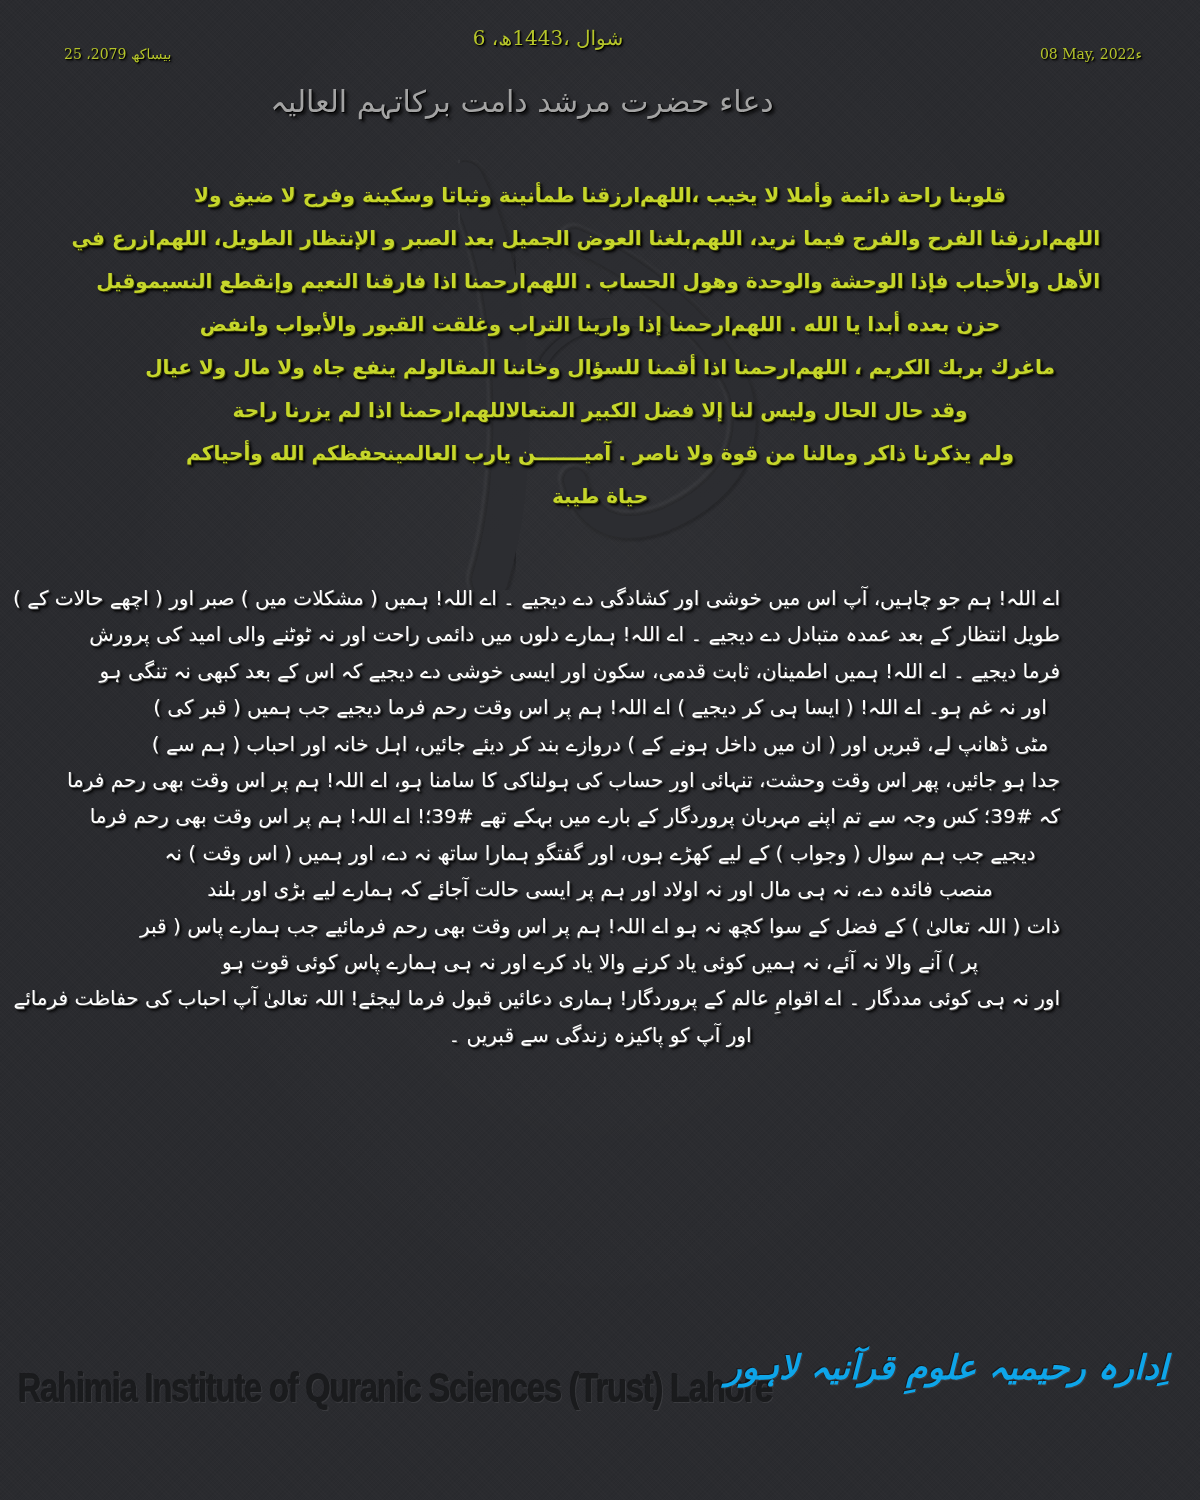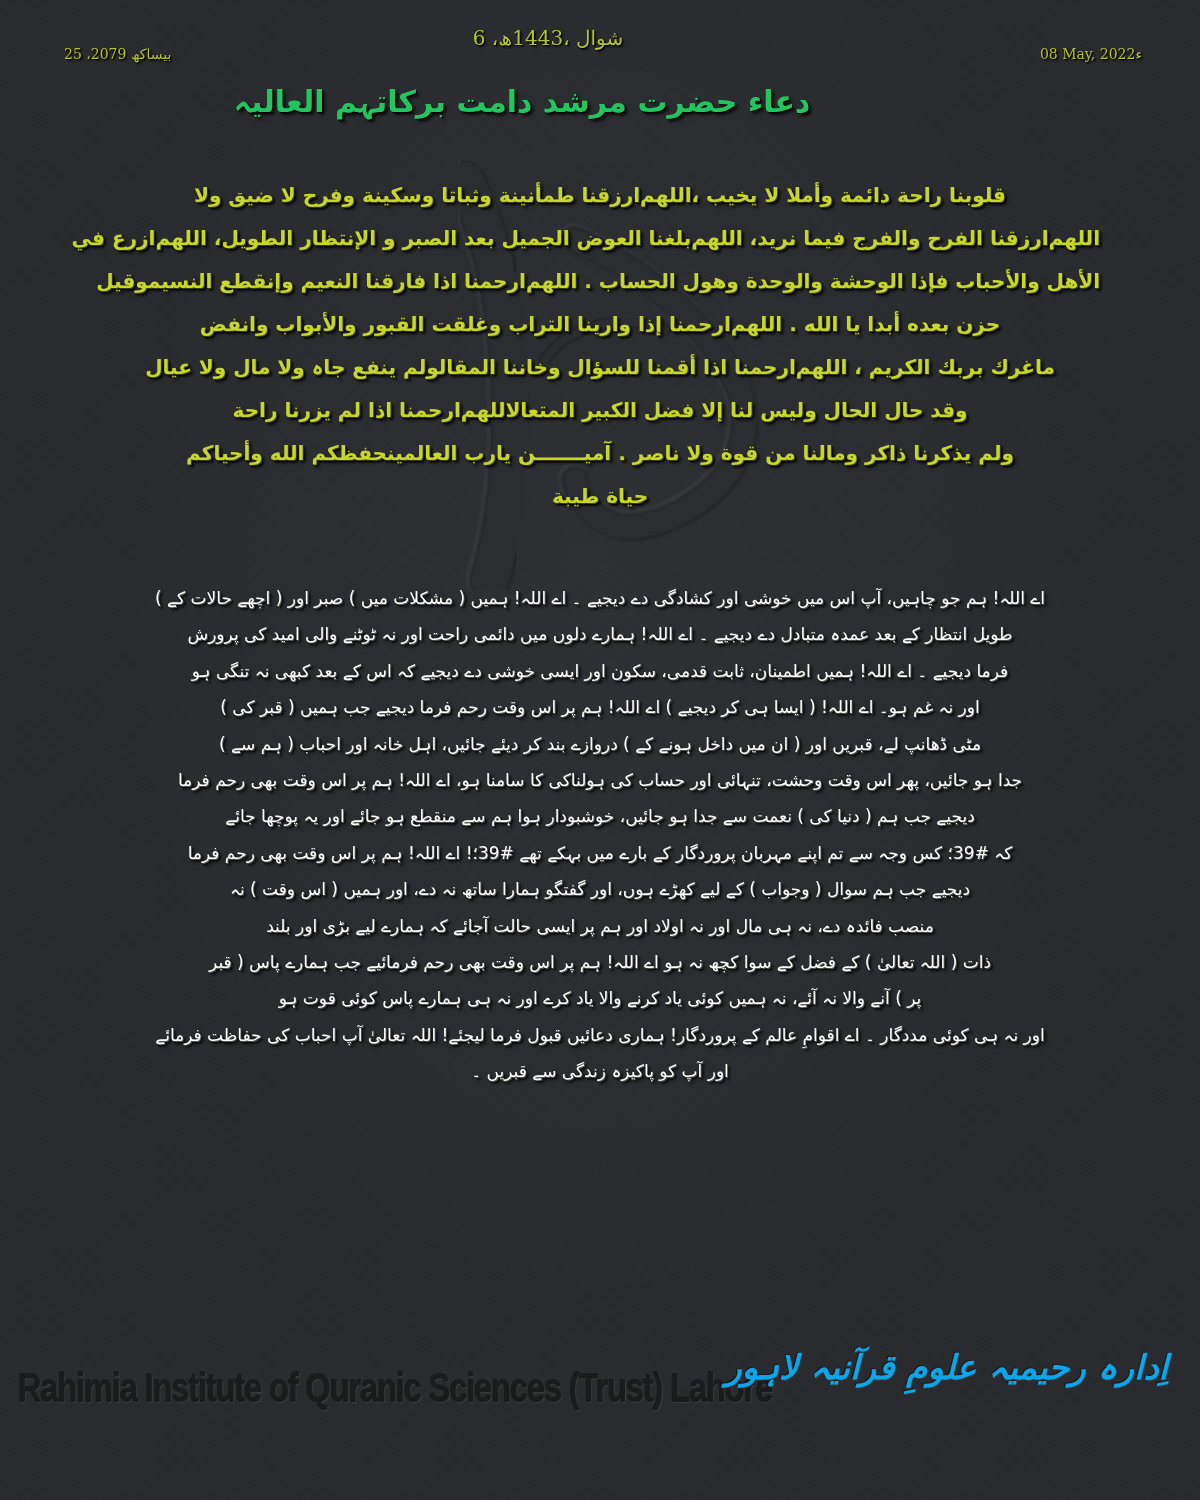--- a/index.html
+++ b/index.html
@@ -56,22 +56,22 @@
     }
 
     .title {
       position: absolute;
       top: 84px;
       left: 0;
       width: 1044px;
       text-align: center;
       direction: rtl;
       font-family: "DejaVu Sans", sans-serif;
-      font-weight: bold;
-      color: #22c55e;
+      font-weight: normal;
+      color: #a3a3a3;
       font-size: 30px;
       text-shadow: 1px 1px 1px #000, 3px 3px 3px rgba(0,0,0,0.7);
     }
 
     .arabic-block {
       position: absolute;
       top: 174px;
       left: 100px;
       width: 1000px;
       direction: rtl;
@@ -95,21 +95,21 @@
       left: 140px;
       width: 920px;
       direction: rtl;
       text-align: center;
     }
     .urdu-line {
       display: block;
       height: 36.4px;
       line-height: 36px;
       font-family: "DejaVu Sans", sans-serif;
-      font-size: 17px;
+      font-size: 20px;
       color: #ffffff;
       text-shadow: 1px 1px 0 #555, 2px 2px 2px #000, 3px 3px 3px rgba(0,0,0,0.6);
       white-space: nowrap;
     }
 
     .footer {
       position: absolute;
       top: 1341px;
       left: 18px;
       width: 1170px;
@@ -186,21 +186,20 @@
   <span class="arabic-line">حیاة طیبة</span>
 </section>
 
 <section class="urdu-block">
   <span class="urdu-line">اے اللہ! ہم جو چاہیں، آپ اس میں خوشی اور کشادگی دے دیجیے ۔ اے اللہ! ہمیں ( مشکلات میں ) صبر اور ( اچھے حالات کے )</span>
   <span class="urdu-line">طویل انتظار کے بعد عمدہ متبادل دے دیجیے ۔ اے اللہ! ہمارے دلوں میں دائمی راحت اور نہ ٹوٹنے والی امید کی پرورش</span>
   <span class="urdu-line">فرما دیجیے ۔ اے اللہ! ہمیں اطمینان، ثابت قدمی، سکون اور ایسی خوشی دے دیجیے کہ اس کے بعد کبھی نہ تنگی ہو</span>
   <span class="urdu-line">اور نہ غم ہو۔ اے اللہ! ( ایسا ہی کر دیجیے ) اے اللہ! ہم پر اس وقت رحم فرما دیجیے جب ہمیں ( قبر کی )</span>
   <span class="urdu-line">مٹی ڈھانپ لے، قبریں اور ( ان میں داخل ہونے کے ) دروازے بند کر دیئے جائیں، اہل خانہ اور احباب ( ہم سے )</span>
   <span class="urdu-line">جدا ہو جائیں، پھر اس وقت وحشت، تنہائی اور حساب کی ہولناکی کا سامنا ہو، اے اللہ! ہم پر اس وقت بھی رحم فرما</span>
-  <span class="urdu-line">دیجیے جب ہم ( دنیا کی ) نعمت سے جدا ہو جائیں، خوشبودار ہوا ہم سے منقطع ہو جائے اور یہ پوچھا جائے</span>
   <span class="urdu-line">کہ #39؛ کس وجہ سے تم اپنے مہربان پروردگار کے بارے میں بہکے تھے #39؛! اے اللہ! ہم پر اس وقت بھی رحم فرما</span>
   <span class="urdu-line">دیجیے جب ہم سوال ( وجواب ) کے لیے کھڑے ہوں، اور گفتگو ہمارا ساتھ نہ دے، اور ہمیں ( اس وقت ) نہ</span>
   <span class="urdu-line">منصب فائدہ دے، نہ ہی مال اور نہ اولاد اور ہم پر ایسی حالت آجائے کہ ہمارے لیے بڑی اور بلند</span>
   <span class="urdu-line">ذات ( اللہ تعالیٰ ) کے فضل کے سوا کچھ نہ ہو اے اللہ! ہم پر اس وقت بھی رحم فرمائیے جب ہمارے پاس ( قبر</span>
   <span class="urdu-line">پر ) آنے والا نہ آئے، نہ ہمیں کوئی یاد کرنے والا یاد کرے اور نہ ہی ہمارے پاس کوئی قوت ہو</span>
   <span class="urdu-line">اور نہ ہی کوئی مددگار ۔ اے اقوامِ عالم کے پروردگار! ہماری دعائیں قبول فرما لیجئے! اللہ تعالیٰ آپ احباب کی حفاظت فرمائے</span>
   <span class="urdu-line">اور آپ کو پاکیزہ زندگی سے قبریں ۔</span>
 </section>
 
 <footer class="footer">

